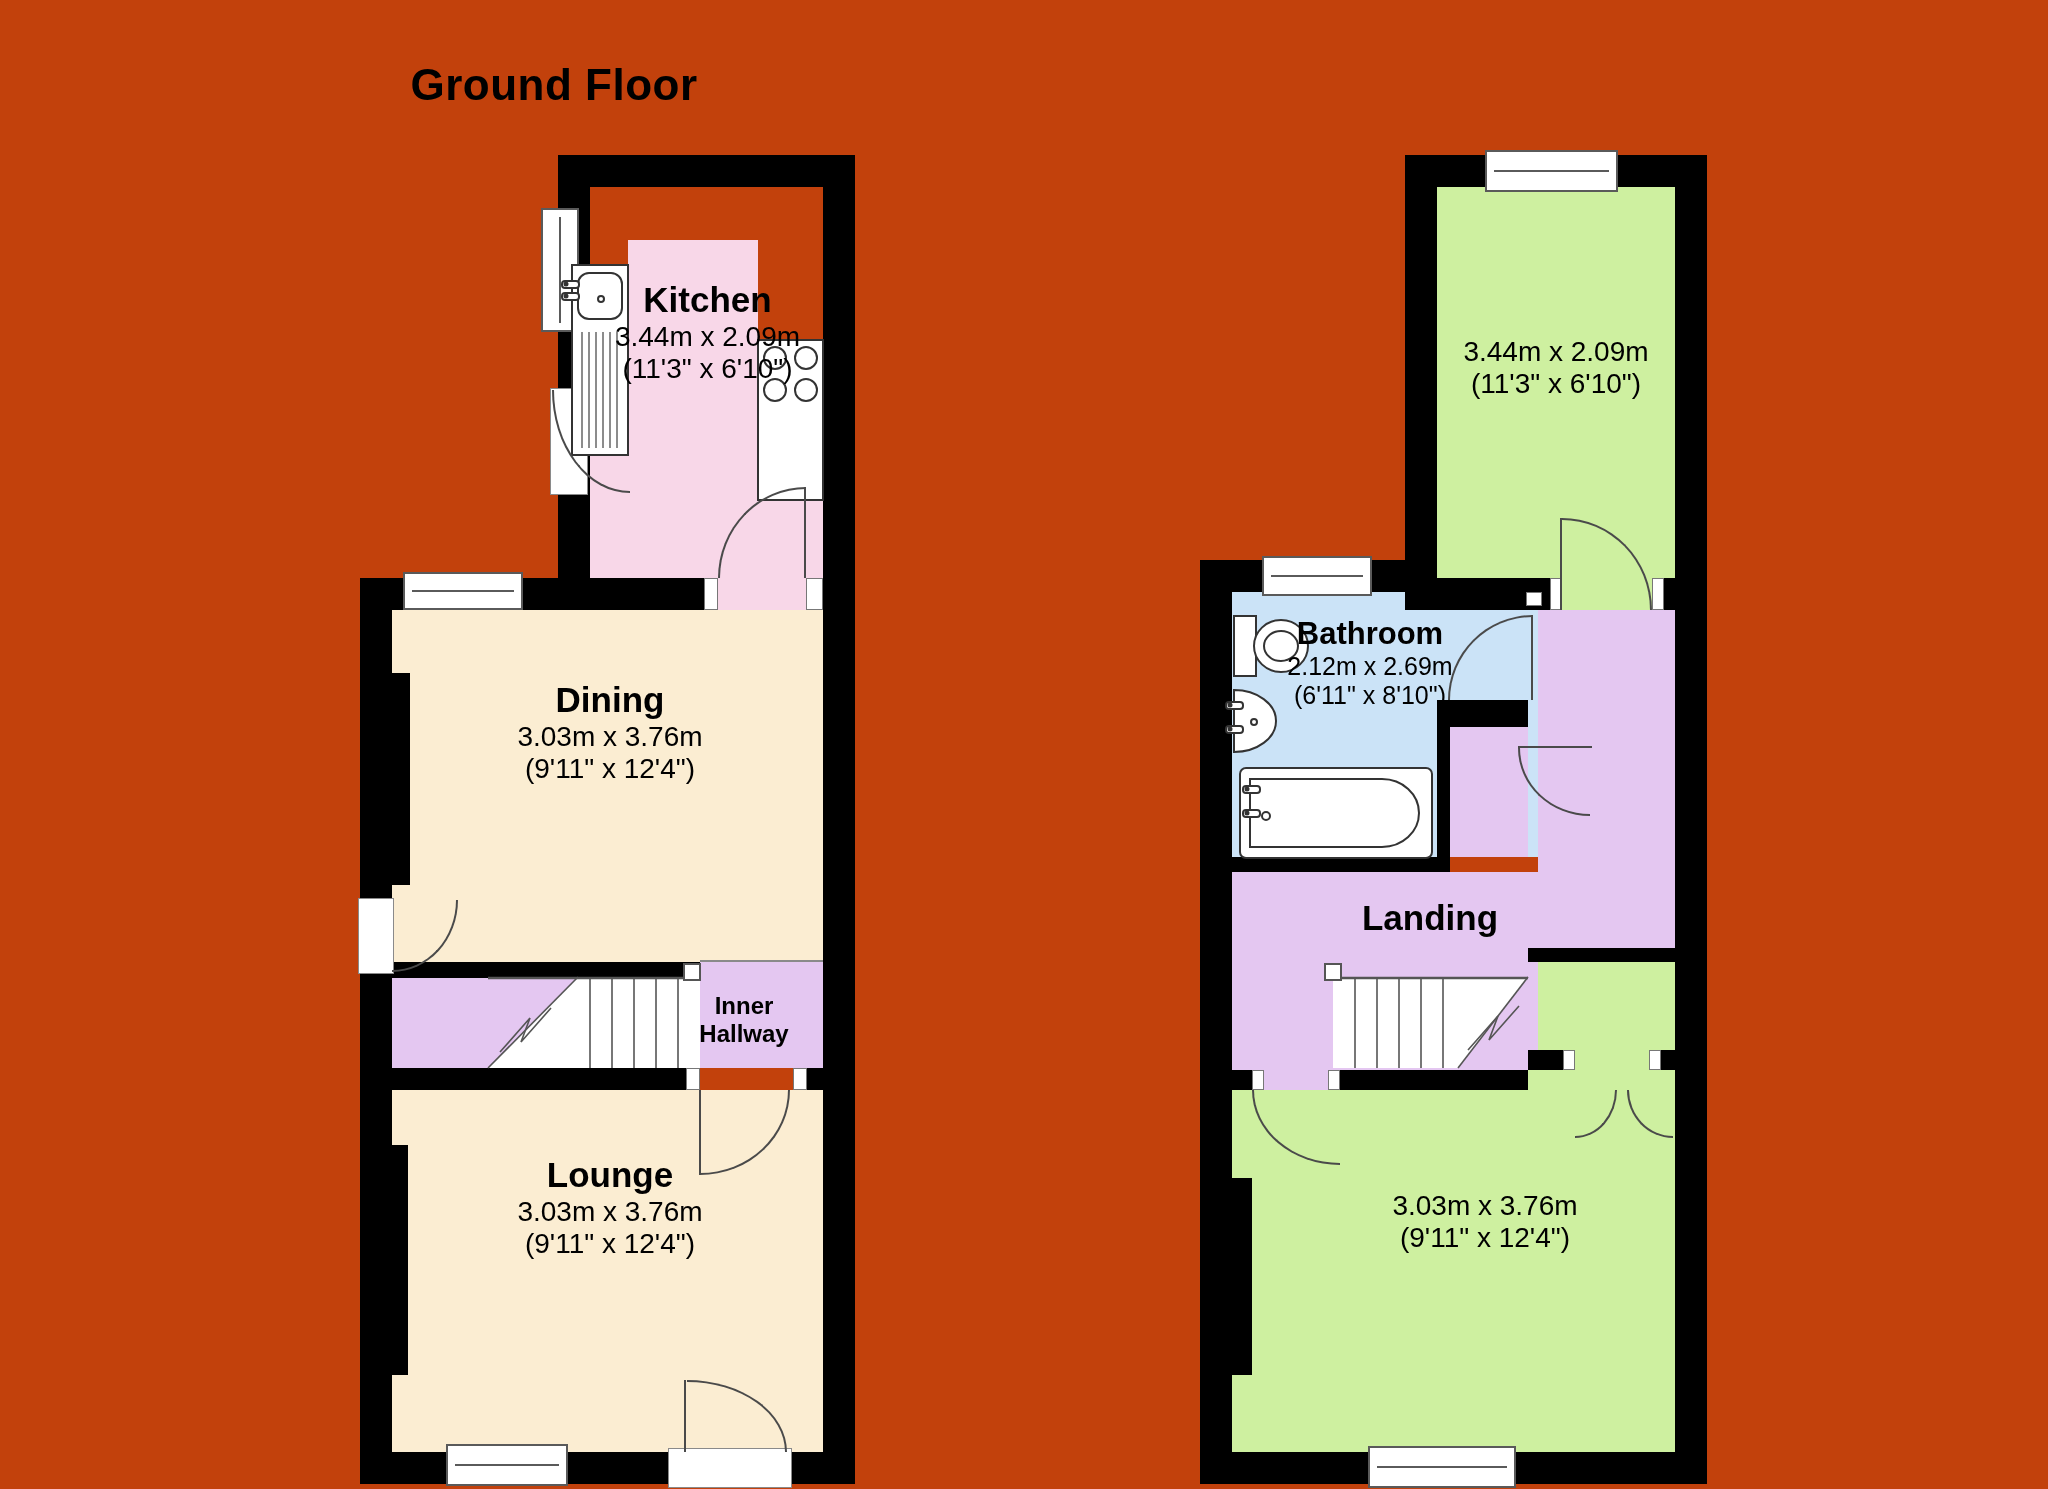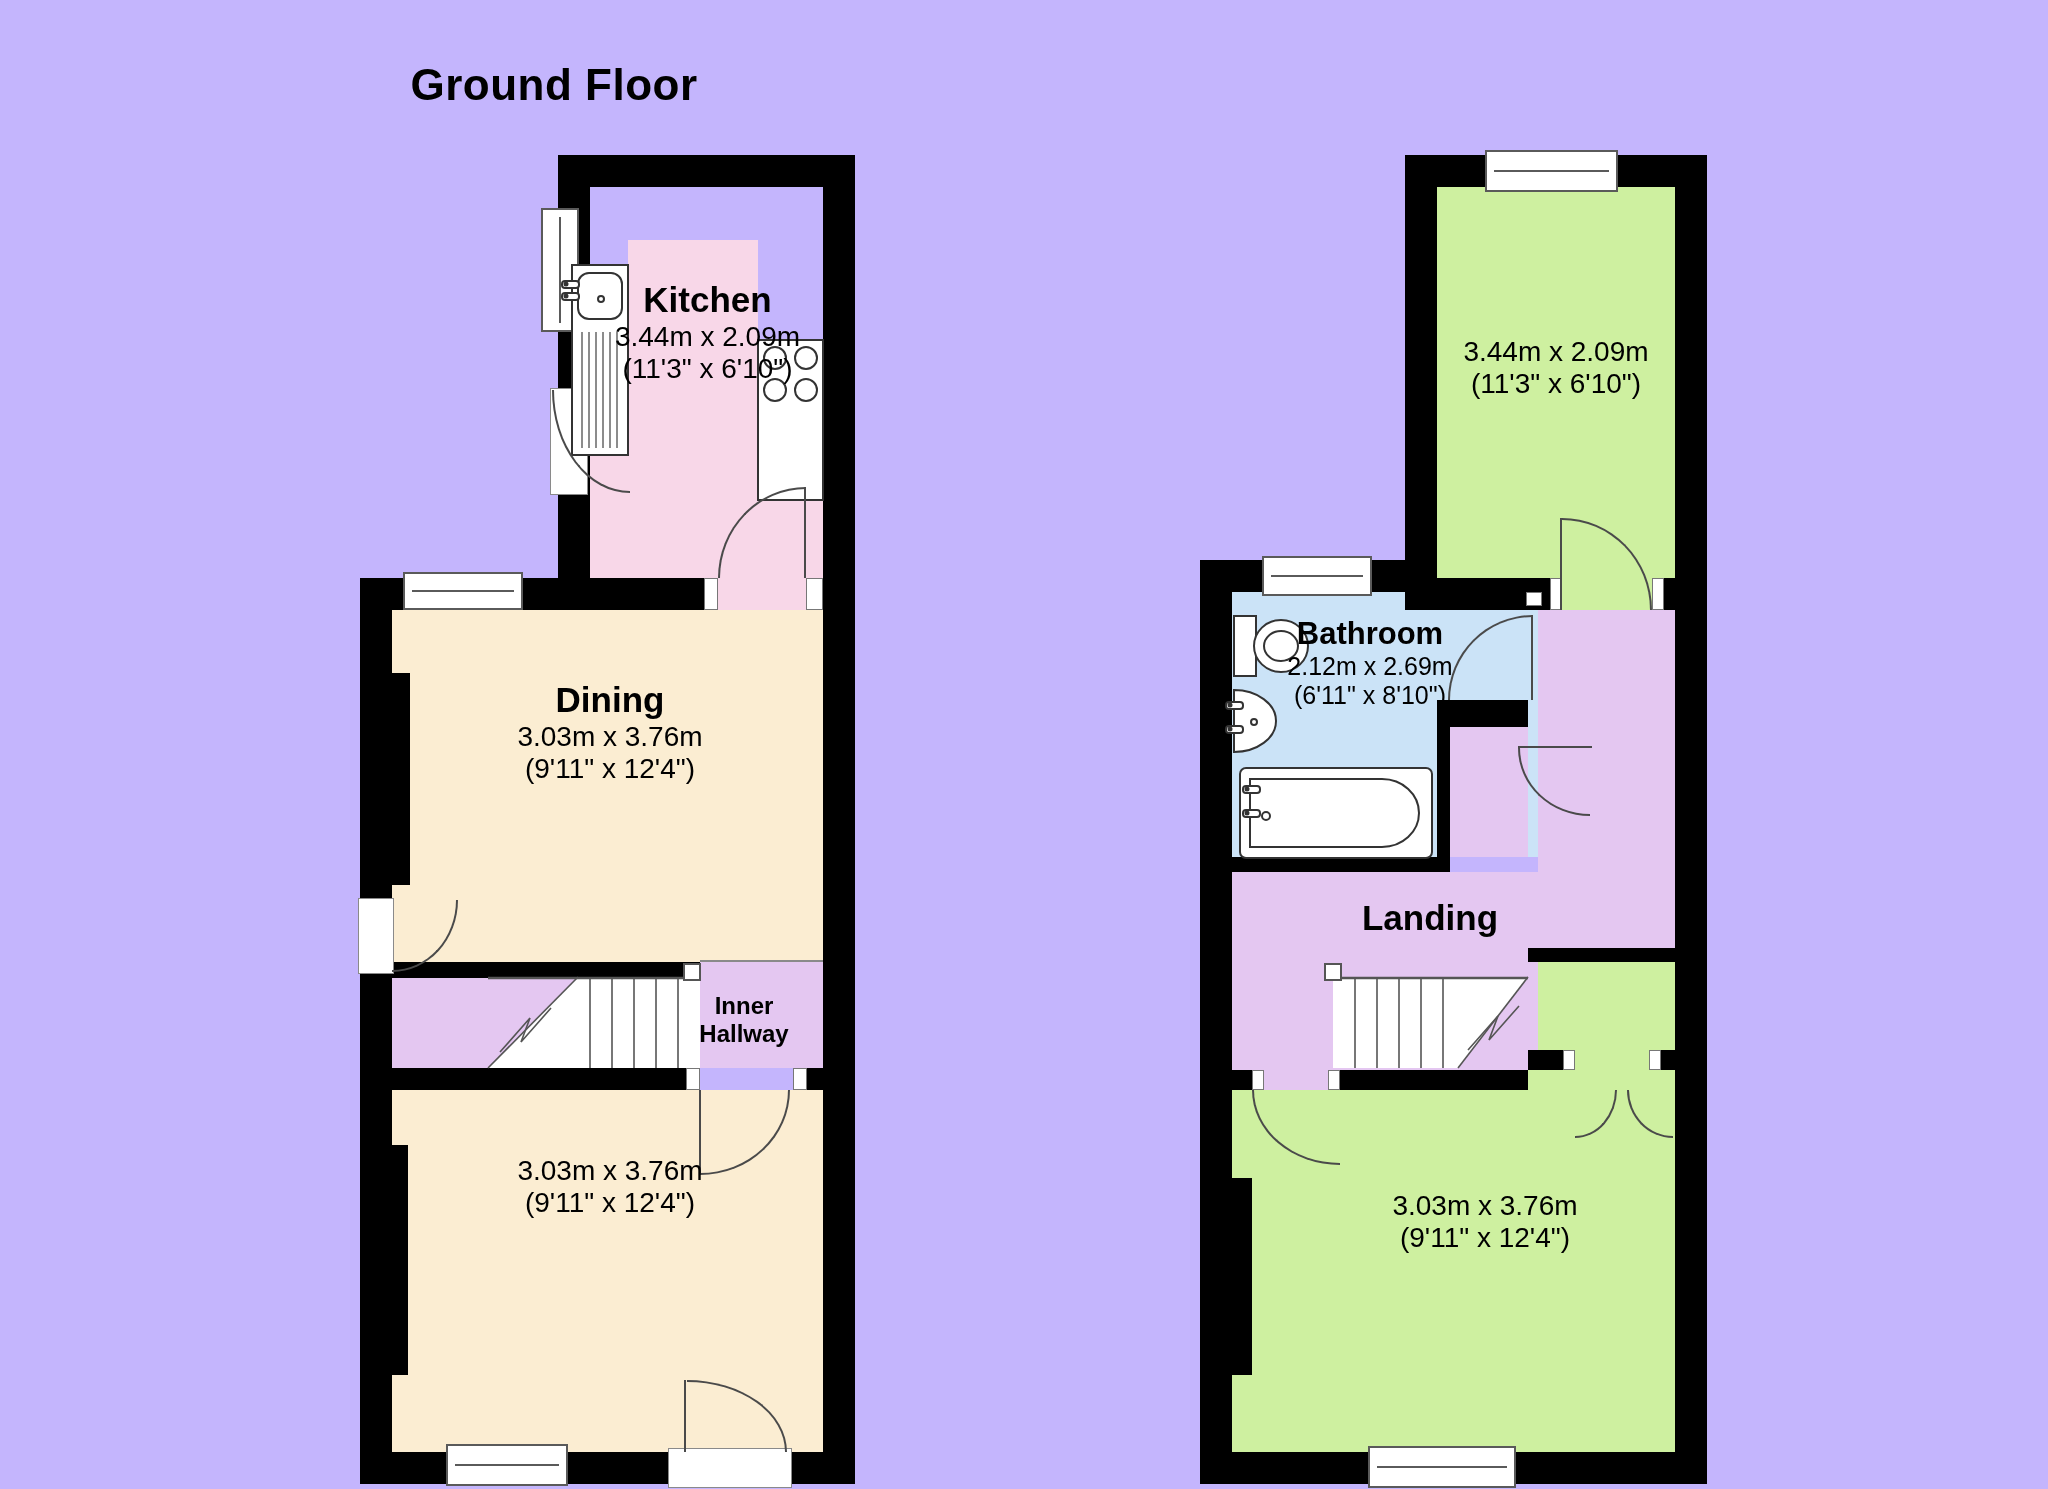--- a/index.html
+++ b/index.html
@@ -1,16 +1,16 @@
 <!DOCTYPE html>
 <html><head>
 <meta charset="utf-8">
 <style>
   html,body { margin:0; padding:0; background:#fff; }
-  .page { position:relative; width:2048px; height:1489px; background:#c4b5fd;
+  .page { position:relative; width:2048px; height:1489px; background:#c2410c;
           font-family:"Liberation Sans", sans-serif; color:#000; overflow:hidden; }
   .wall { position:absolute; background:#000; box-sizing:border-box; }
   .flo  { position:absolute; box-sizing:border-box; }
   .open-edge { border-top:2px solid #8a8a8a; }
   .win  { position:absolute; background:#fff; border:2px solid #5a5a5a; box-sizing:border-box; }
   .win-h::after { content:''; position:absolute; left:7px; right:7px; top:50%; margin-top:-1px; border-top:2px solid #5a5a5a; }
   .win-v::after { content:''; position:absolute; top:7px; bottom:7px; left:50%; margin-left:-1px; border-left:2px solid #5a5a5a; }
   .jamb { position:absolute; background:#fff; border:1px solid #777; box-sizing:border-box; }
   .gap  { position:absolute; background:#fff; border:1px solid #8a8a8a; box-sizing:border-box; }
   .arc  { position:absolute; box-sizing:border-box; border:0 solid #4a4a4a; background:transparent; }
@@ -224,20 +224,21 @@
     <span class="room-dims">3.03m x 3.76m</span>
     <span class="room-dims">(9'11" x 12'4")</span>
   </div>
 
   <div class="room-label tiny" style="left:684px; top:992px; width:120px;">
     <span class="room-name">Inner</span>
     <span class="room-name">Hallway</span>
   </div>
 
   <div class="room-label" style="left:455px; top:1155px; width:310px;">
+    <span class="room-name">Lounge</span>
     <span class="room-dims">3.03m x 3.76m</span>
     <span class="room-dims">(9'11" x 12'4")</span>
   </div>
 
   <div class="room-label" style="left:1401px; top:336px; width:310px;">
     <span class="room-dims">3.44m x 2.09m</span>
     <span class="room-dims">(11'3" x 6'10")</span>
   </div>
 
   <div class="room-label small" style="left:1245px; top:616px; width:250px;">

